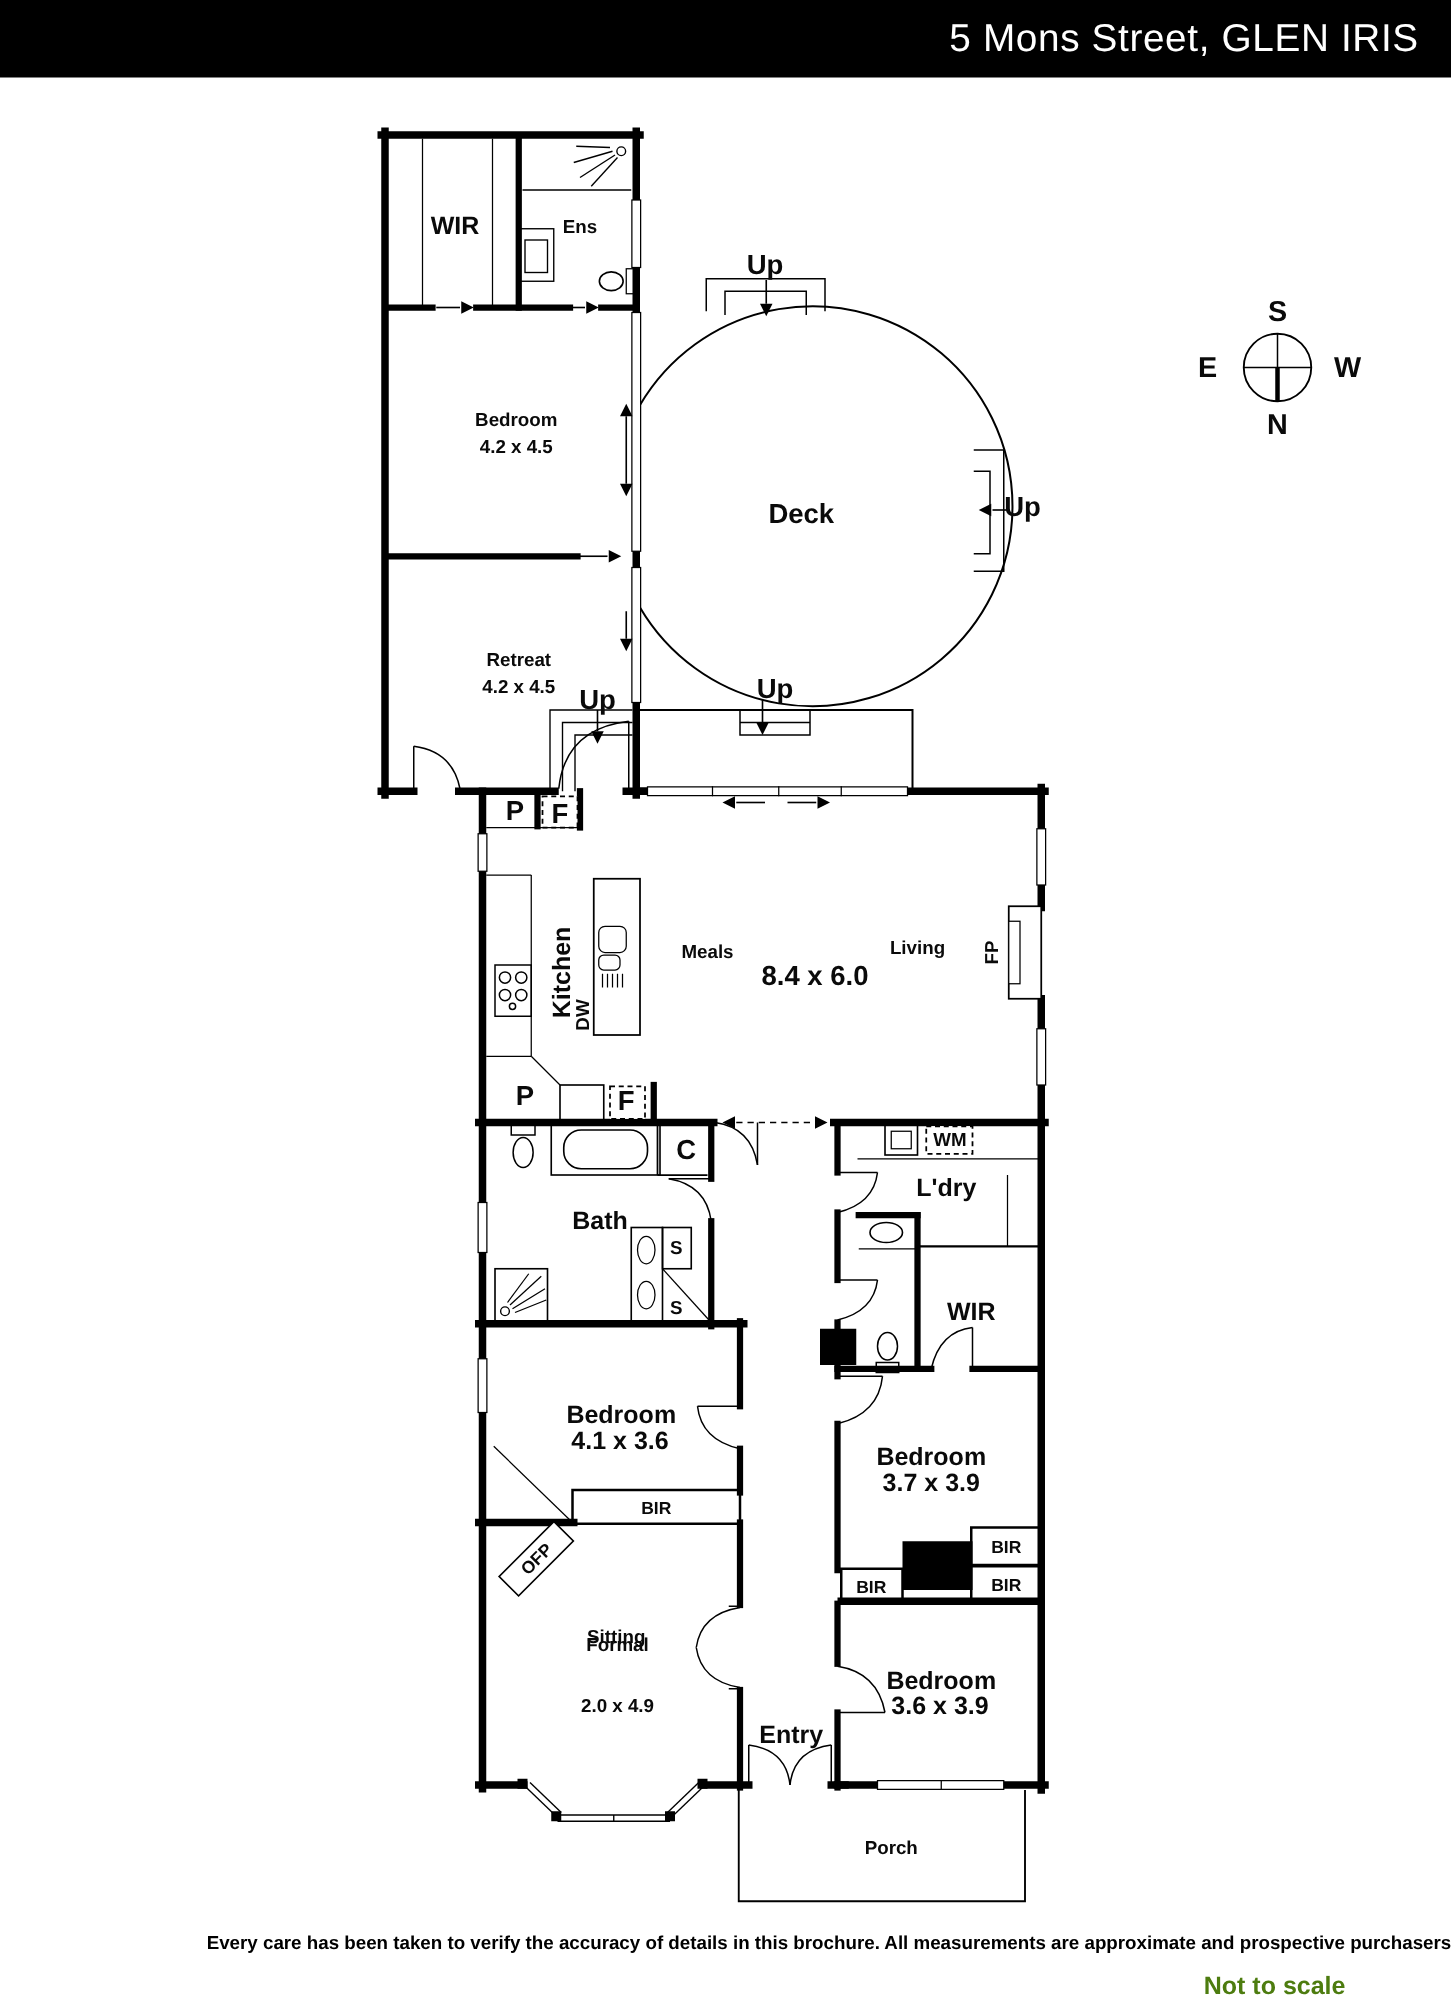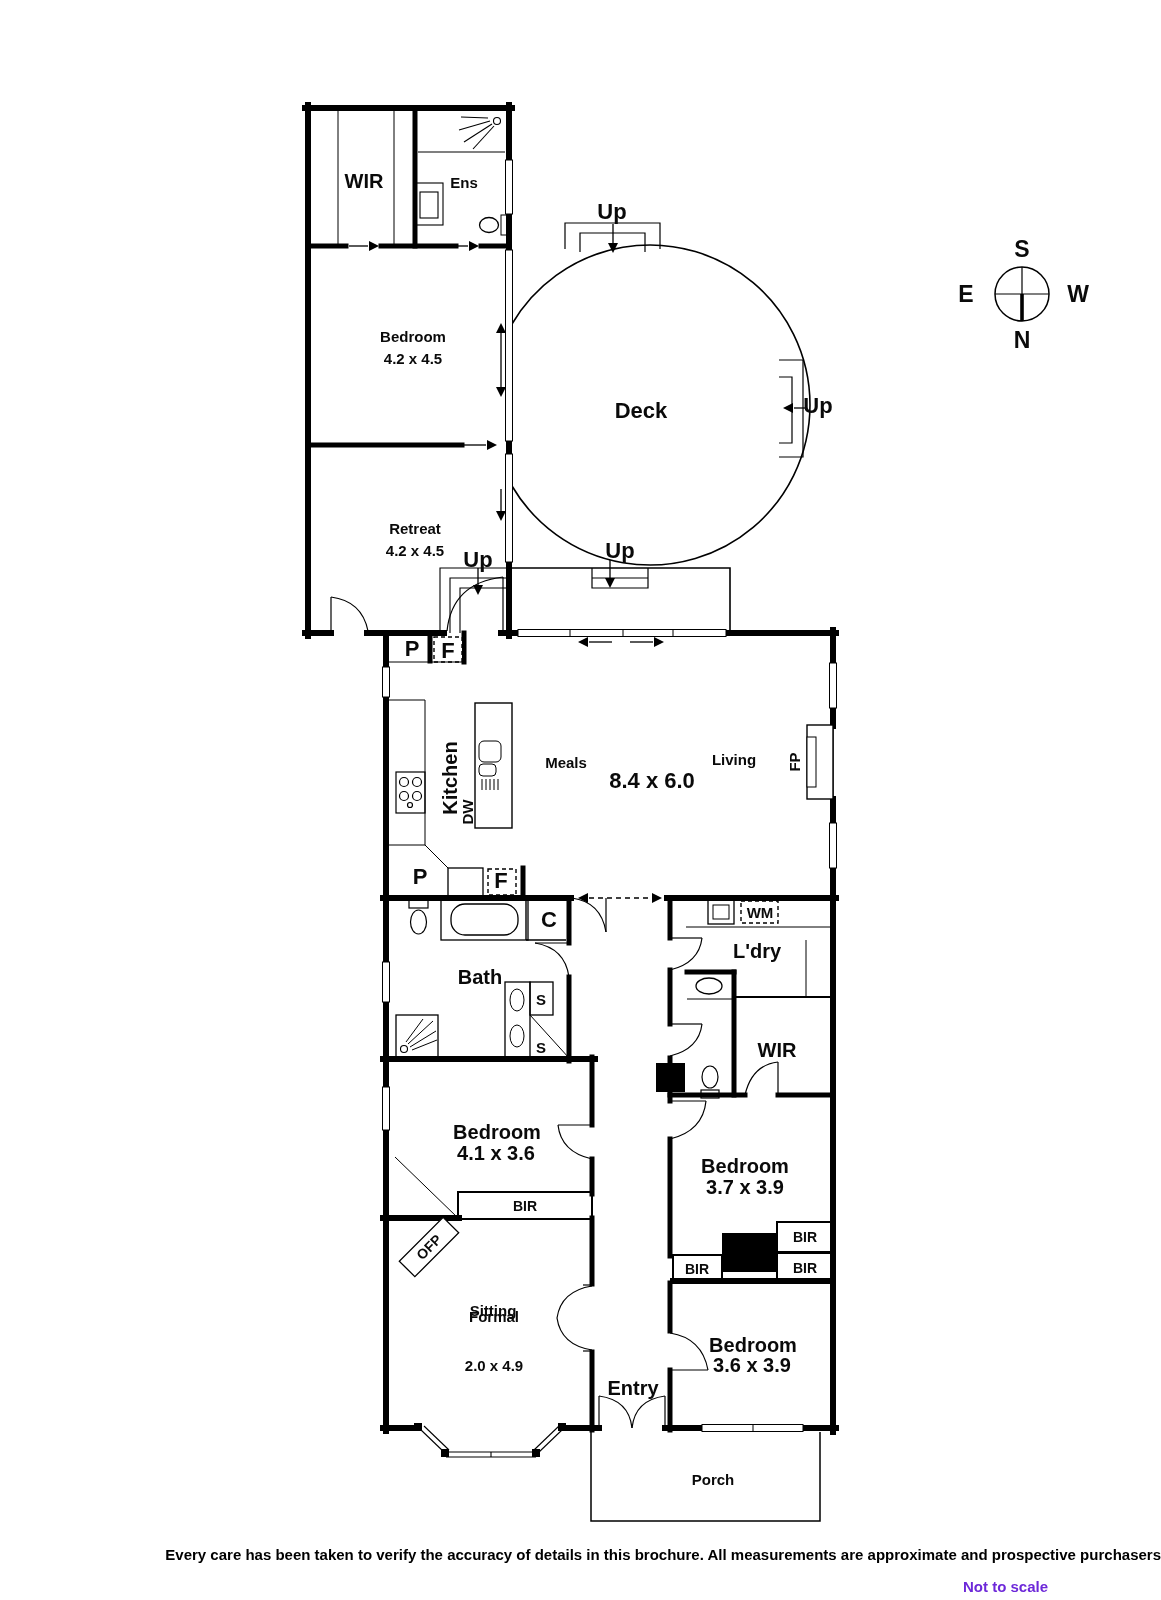--- a/index.html
+++ b/index.html
@@ -10,27 +10,30 @@
   .header span{color:#fff;font-size:31px;font-weight:400;letter-spacing:0.5px;}
   svg.plan{position:absolute;left:0;top:0;}
   .lbl{position:absolute;transform:translate(-50%,-50%);white-space:nowrap;color:#0a0a0a;
        font-weight:700;line-height:1;}
   .rot90{transform:translate(-50%,-50%) rotate(-90deg);}
   .rot45{transform:translate(-50%,-50%) rotate(-45deg);}
   .s21{font-size:15px;} .s20{font-size:20px;} .s22{font-size:22px;}
   .s16{font-size:22px;} .s15{font-size:15px;} .s14{font-size:14px;} .s23{font-size:23px;font-weight:700;}
   .footer{position:absolute;left:0;top:1546px;width:100%;text-align:right;color:#000;
           font-size:15px;font-weight:700;line-height:17px;}
-  .notscale{position:absolute;left:963px;top:1578px;font-size:15px;font-weight:700;color:#6d28d9;}
+  .notscale{position:absolute;left:963px;top:1578px;font-size:20px;font-weight:700;color:#4d7c0f;}
 </style>
 </head>
 <body>
 
 <div class="page">
 
+  <div class="header">
+    <span>5 Mons Street, GLEN IRIS</span>
+  </div>
 
   <svg class="plan" width="1161" height="1600" viewBox="0 0 1161 1600" fill="none" stroke="#000">
 
     <g stroke-width="1.6">
       <path d="M 512 324 A 160 160 0 1 1 512 486"></path>
       <path d="M 512 568 H 730 V 633"></path>
     </g>
     <g stroke-width="1.2">
       <path d="M 565 249 V 223 H 660 V 249"></path>
       <path d="M 580 252 V 233 H 645 V 252"></path>

